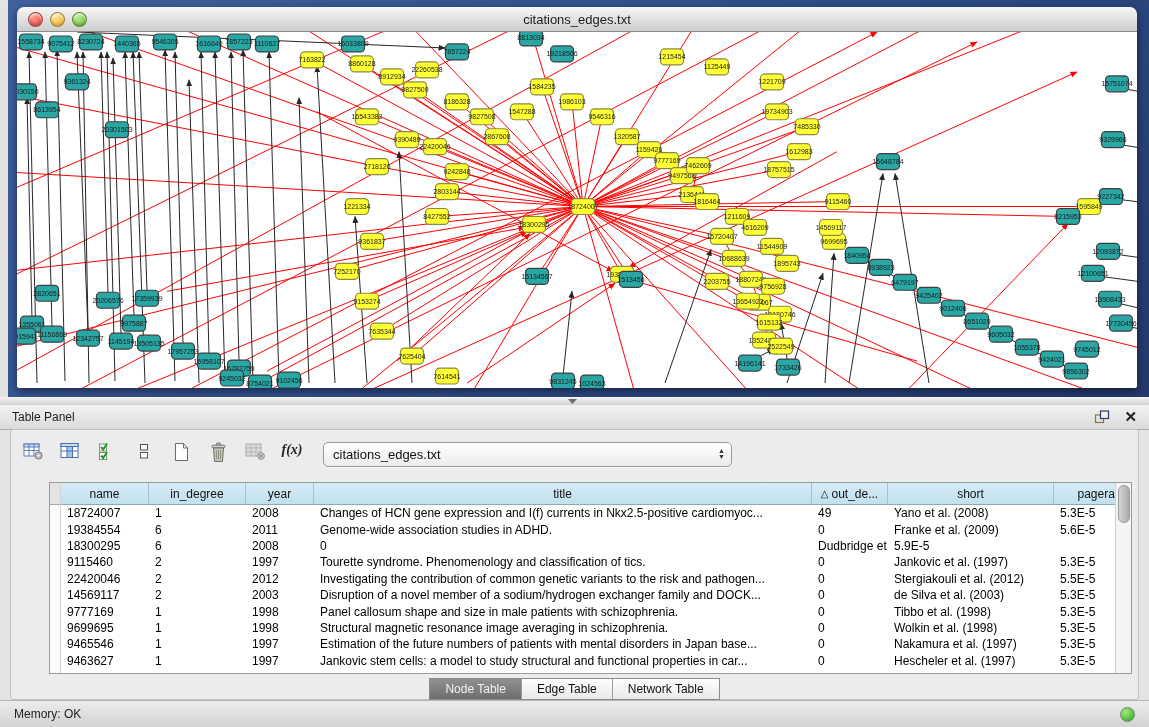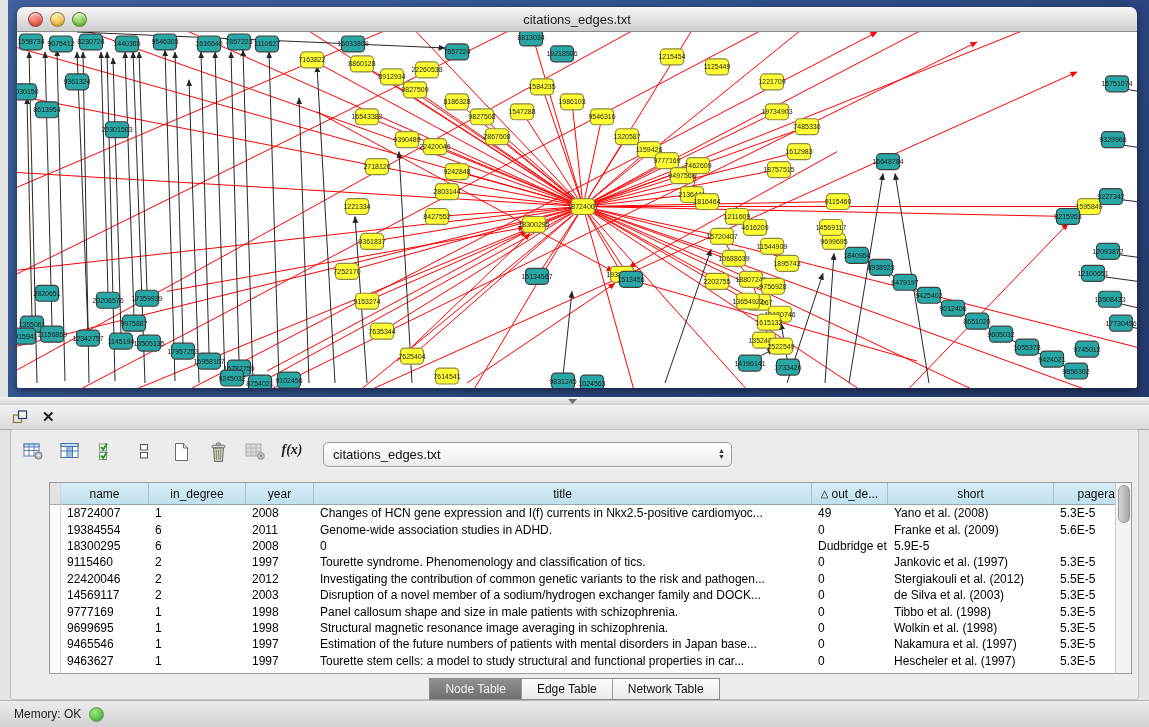--- a/index.html
+++ b/index.html
@@ -79,21 +79,21 @@
   .tabs{position:absolute;left:0;right:0;top:248px;display:flex;justify-content:center;}
   .seg{display:flex;border:1px solid #8d8d8d;border-radius:0;overflow:hidden;height:20px;
     background:linear-gradient(#fefefe,#e9e9e9);box-shadow:0 1px 0 rgba(255,255,255,.8);}
   .seg button{border:none;background:transparent;font-size:12px;padding:0 15px;color:#111;
     border-right:1px solid #9b9b9b;font-family:"Liberation Sans",sans-serif;cursor:default;}
   .seg button:last-child{border-right:none;}
   .seg button.active{background:linear-gradient(#909090,#6e6e6e);color:#f2f2f2;}
   
   .status-bar{position:absolute;left:0;top:700px;width:1149px;height:27px;
     background:linear-gradient(#ececec,#d2d2d2);border-top:1px solid #b5b5b5;
-    display:flex;align-items:center;justify-content:flex-start;padding:0 14px;gap:8px;
+    display:flex;align-items:center;justify-content:space-between;padding:0 14px;gap:8px;
     font-size:12px;color:#222;box-sizing:border-box;}
   .mem-dot{width:13px;height:13px;border-radius:50%;border:1px solid #6f8f5f;
     background:radial-gradient(circle at 35% 30%,#a7e87e,#45b33e 75%);}
 </style>
 </head>
 <body>
 
 <div class="desktop">
   <div class="net-window">
     <div class="titlebar">
@@ -744,20 +744,21 @@
   </div>
   <div class="collapse-arrow">◂</div>
 </div>
 
 <div class="split">
   <div class="handle"></div>
 </div>
 
 <div class="table-panel">
   <div class="panel-header">
+    <span class="ph-title">Table Panel</span>
     <svg class="ph-float" viewBox="0 0 16 14">
       <rect x="1.5" y="5" width="8" height="7.5" fill="none" stroke="#8a7a3a" stroke-width="1.2"></rect>
       <rect x="6.5" y="1" width="8" height="7.5" fill="#f4f0dd" stroke="#2c3e6b" stroke-width="1.2"></rect>
     </svg>
     <span class="ph-close">✕</span>
   </div>
 
   <div class="panel-body">
 
     <div class="toolbar">
@@ -940,21 +941,21 @@
               <div class="td">1997</div>
               <div class="td">Estimation of the future numbers of patients with mental disorders in Japan base...</div>
               <div class="td">0</div>
               <div class="td">Nakamura et al. (1997)</div>
               <div class="td">5.3E-5</div>
             </div>
             <div class="tr">
               <div class="td">9463627</div>
               <div class="td">1</div>
               <div class="td">1997</div>
-              <div class="td">Tourette stem cells: a model to study structural and functional properties in car...</div>
+              <div class="td">Jankovic stem cells: a model to study structural and functional properties in car...</div>
               <div class="td">0</div>
               <div class="td">Hescheler et al. (1997)</div>
               <div class="td">5.3E-5</div>
             </div>
           </div>
       </div>
       <div class="vscroll">
         <div class="vthumb"></div>
       </div>
     </div>

